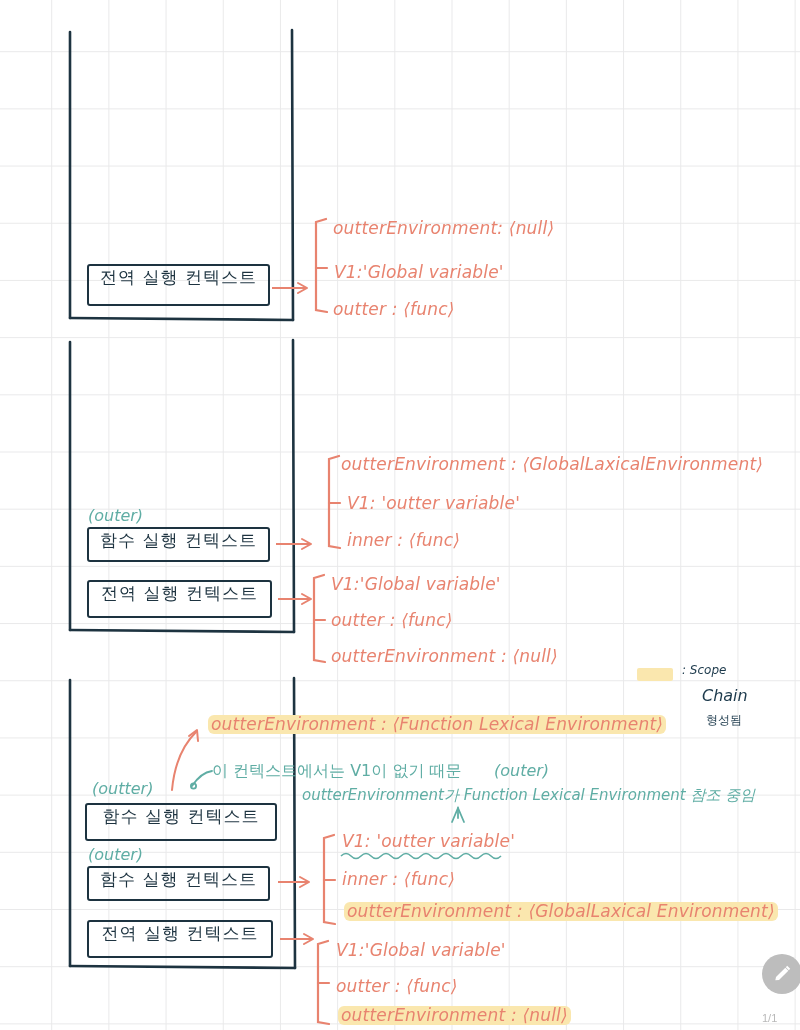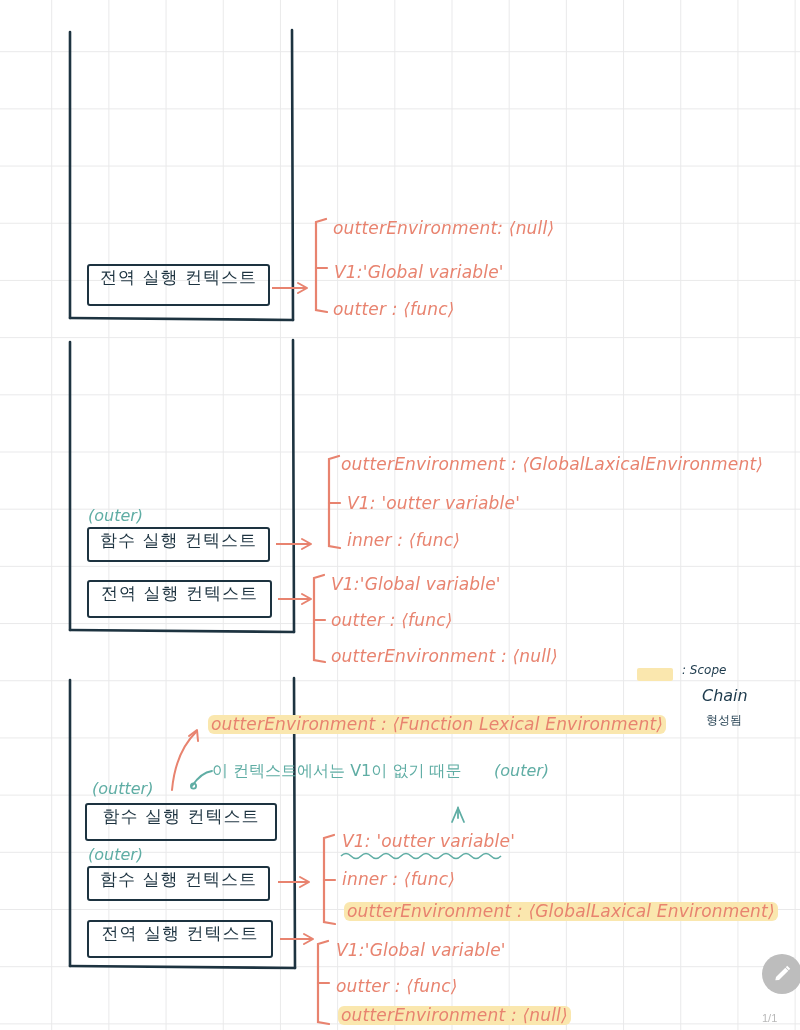--- a/index.html
+++ b/index.html
@@ -217,20 +217,21 @@
   <div class="ctxbox" style="left:87px; top:866px; width:183px; height:35px;">
     <span>함수 실행 컨텍스트</span>
   </div>
 
   <div class="ctxbox" style="left:87px; top:920px; width:186px; height:38px;">
     <span>전역 실행 컨텍스트</span>
   </div>
 
   <div class="txt teal" style="left:212px; top:763px; font-style:normal;">이 컨텍스트에서는  V1이 없기 때문</div>
   <div class="txt teal" style="left:494px; top:763px;">(outer)</div>
+  <div class="txt teal" style="left:302px; top:788px; font-size:15px;">outterEnvironment가 Function Lexical Environment 참조 중임</div>
 
   <div class="txt sal" style="left:342px; top:833px;">V1: 'outter variable'</div>
   <div class="txt sal" style="left:342px; top:871px;">inner : ⟨func⟩</div>
   <div class="txt sal hl" style="left:344px; top:902px;">outterEnvironment : ⟨GlobalLaxical Environment⟩</div>
 
   <div class="txt sal" style="left:336px; top:942px;">V1:'Global variable'</div>
   <div class="txt sal" style="left:336px; top:978px;">outter : ⟨func⟩</div>
   <div class="txt sal hl" style="left:338px; top:1006px;">outterEnvironment : ⟨null⟩</div>
 
   <div class="fab" style="left:762px; top:954px;">

